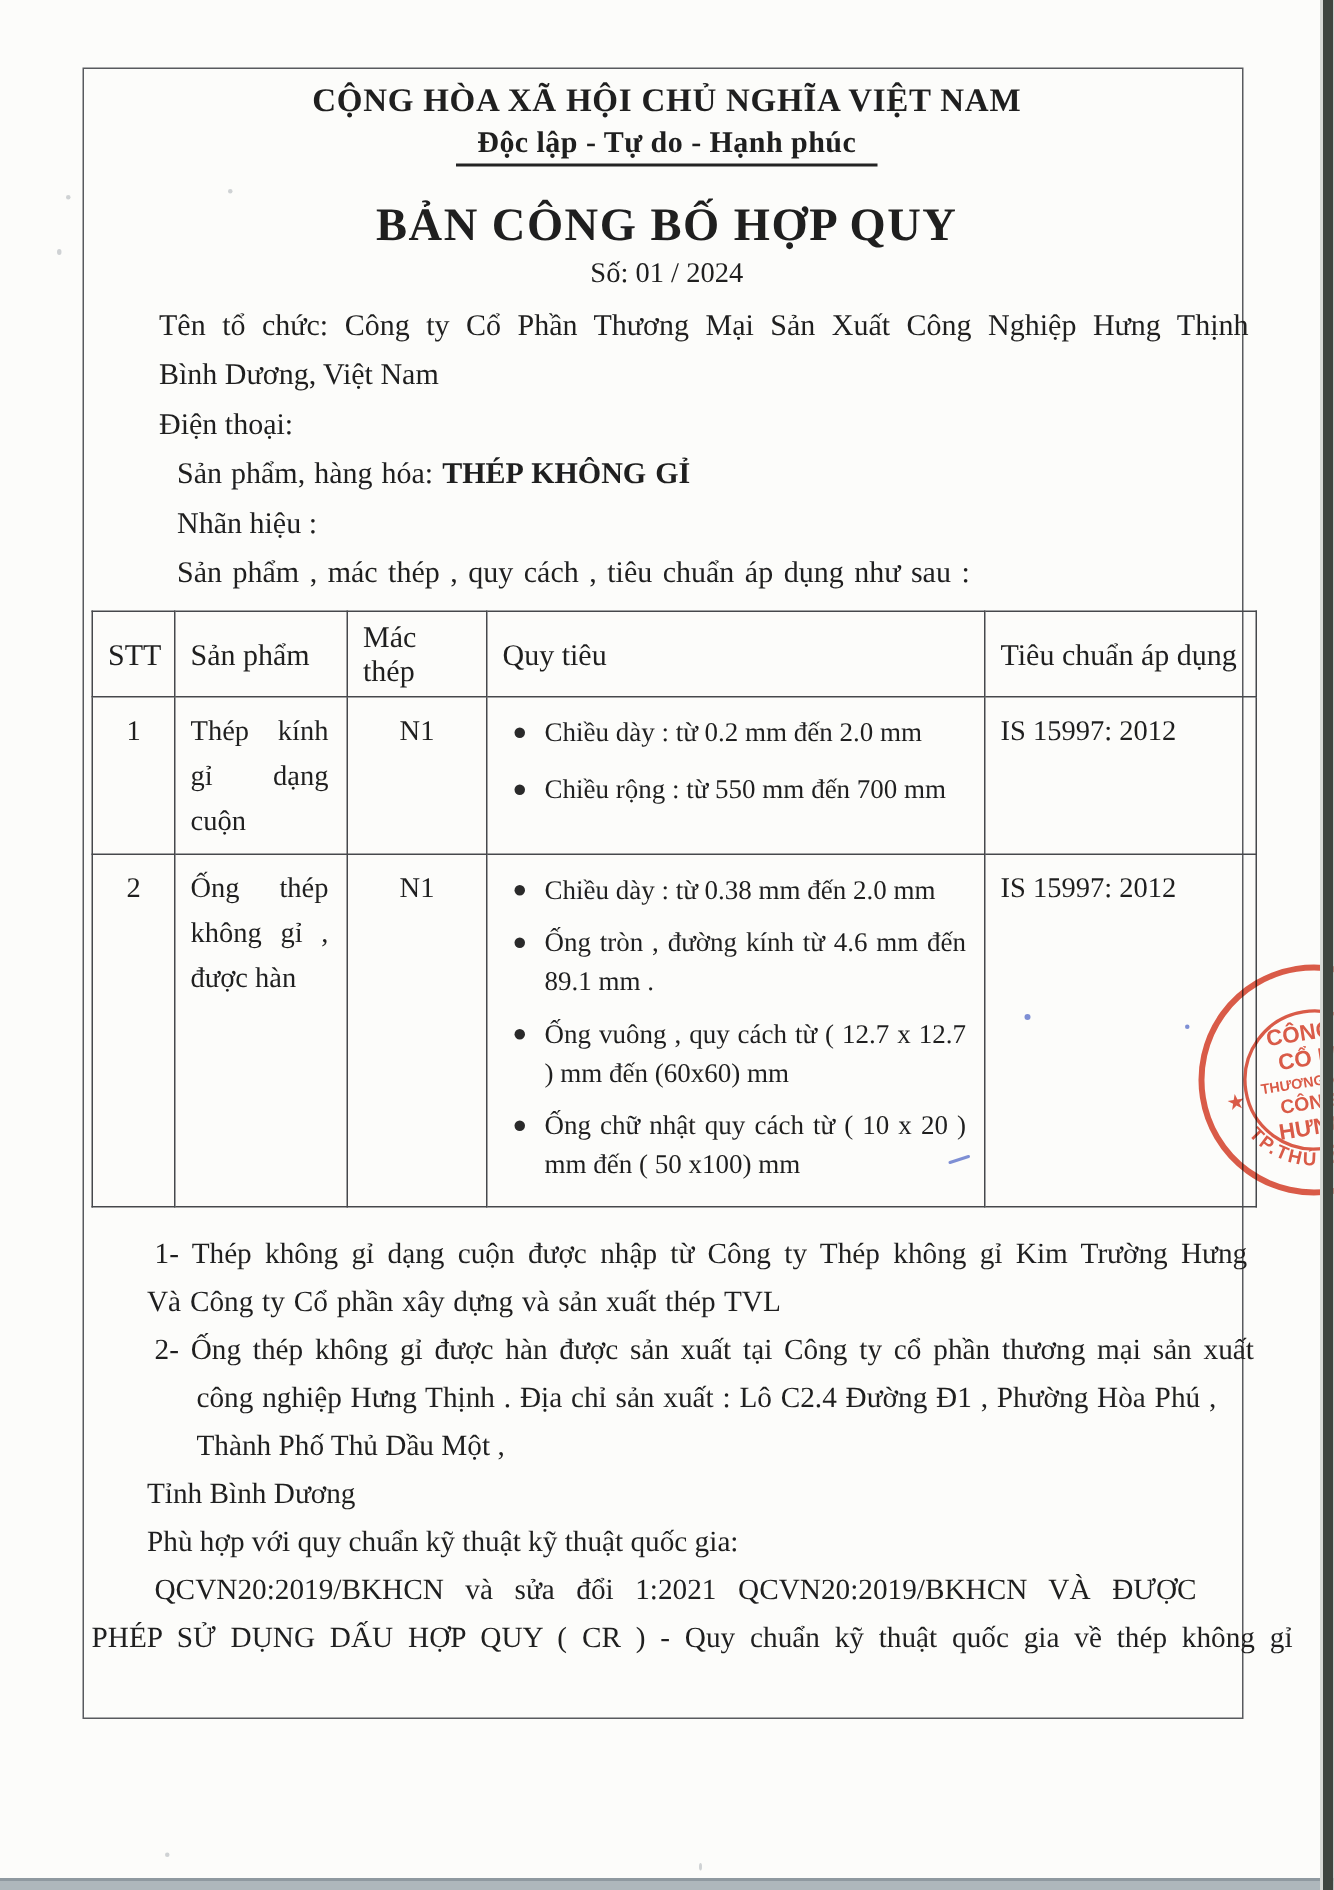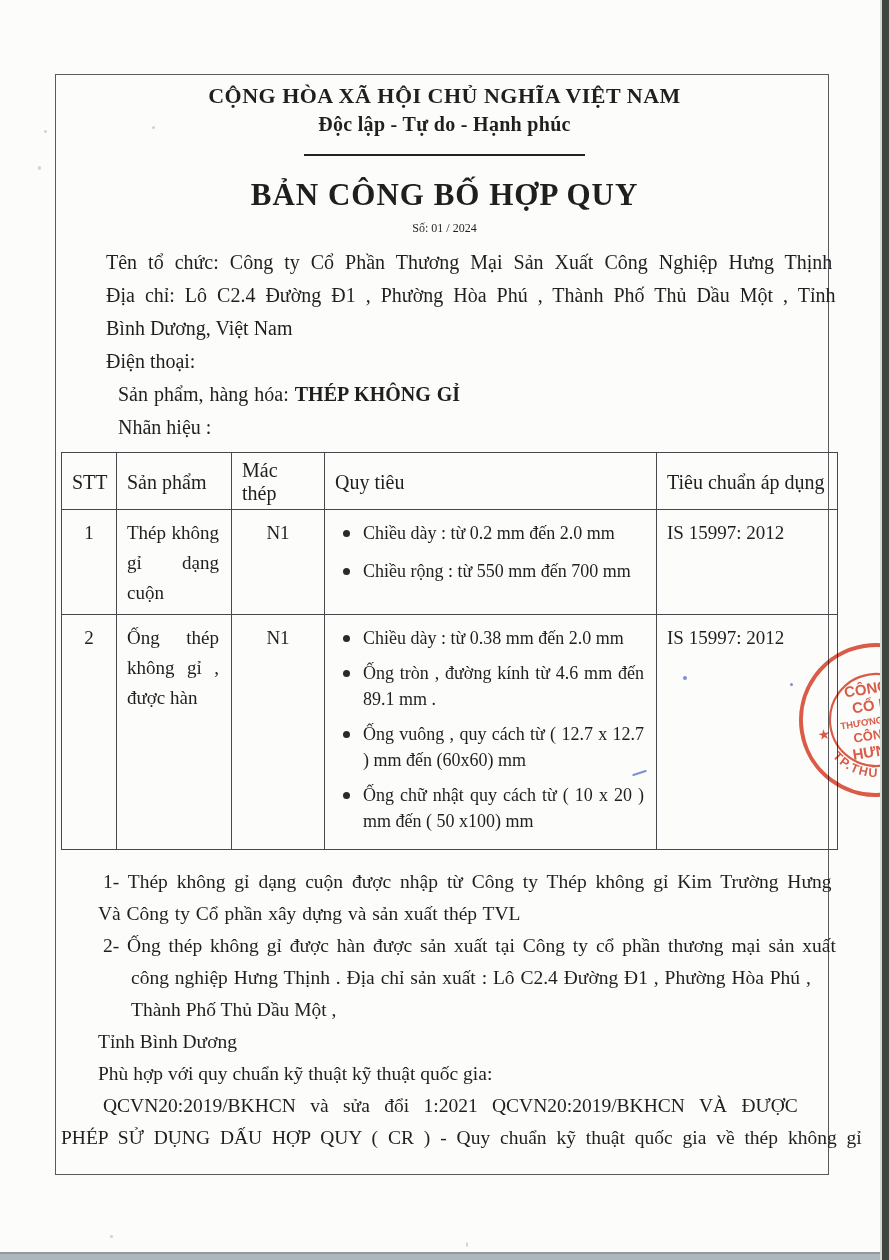--- a/index.html
+++ b/index.html
@@ -12,30 +12,30 @@
   .page{position:absolute;inset:0;background:#fcfcfa;}
   
   .edge-right{position:absolute;top:0;right:0;width:9px;height:1260px;z-index:30;
     background:linear-gradient(to right,#d7d9d5 0 2px,#3f453f 2px 100%);}
   .edge-bottom{position:absolute;left:0;bottom:0;width:889px;height:8px;z-index:29;
     background:linear-gradient(to bottom,#8f99a0 0 2px,#aeb7bc 2px 100%);}
   .speck{position:absolute;border-radius:50%;background:#9aa0a6;opacity:.45;}
   .ink{position:absolute;background:#3a55c0;opacity:.65;border-radius:2px;z-index:6;}
 
   
-  .frame{position:absolute;left:55px;top:74px;width:774px;height:1101px;
+  .frame{position:absolute;left:55px;top:45px;width:774px;height:1101px;
     border:1.5px solid #585a5e;box-sizing:border-box;padding:0 0 0 5px;z-index:2;}
 
   .center{text-align:center;}
   .nat1{margin-top:8px;font-size:22px;font-weight:bold;letter-spacing:.5px;line-height:26px;}
   .nat2wrap{margin-top:3px;}
   .nat2{display:inline-block;font-size:20px;font-weight:bold;line-height:24px;
-    padding:0 14px 18px 14px;border-bottom:2px solid #232323;letter-spacing:.3px;}
+    padding:0 14px 2px 14px;border-bottom:2px solid #232323;letter-spacing:.3px;}
   .doc-title{margin-top:24px;font-size:31px;font-weight:bold;letter-spacing:1px;line-height:30px;}
-  .doc-num{margin-top:6px;font-size:12px;line-height:24px;}
+  .doc-num{margin-top:6px;font-size:19px;line-height:24px;}
 
   .doc-line{font-size:20px;line-height:33px;white-space:nowrap;}
   .info-block{margin-top:6px;}
   .ind-info{margin-left:45px;}
   .ind-prod{margin-left:57px;}
   .ws1{word-spacing:1px;} .ws2{word-spacing:2px;} .ws3{word-spacing:3px;}
   .ws4{word-spacing:4px;} .ws5{word-spacing:5px;} .ws6{word-spacing:6px;} .ws9{word-spacing:9.5px;}
   .bold{font-weight:bold;}
 
   
@@ -75,49 +75,49 @@
       <div class="nat1">CỘNG HÒA XÃ HỘI CHỦ NGHĨA VIỆT NAM</div>
       <div class="nat2wrap">
         <span class="nat2">Độc lập - Tự do - Hạnh phúc</span>
       </div>
       <div class="doc-title">BẢN CÔNG BỐ HỢP QUY</div>
       <div class="doc-num">Số: 01 / 2024</div>
     </div>
 
     <div class="info-block">
       <div class="doc-line ind-info ws6">Tên tổ chức: Công ty Cổ Phần Thương Mại Sản Xuất Công Nghiệp Hưng Thịnh</div>
-      <div class="doc-line ind-info ws5">Địa chỉ: Lô C2.4 Đường Đ1 , Phường Hòa Phú , Thành Phố Thủ Dầu Một , Tỉnh</div>
       <div class="doc-line ind-info">Bình Dương, Việt Nam</div>
       <div class="doc-line ind-info">Điện thoại:</div>
       <div class="doc-line ind-prod ws1">
         <span>Sản phẩm, hàng hóa:</span>
         <span class="bold">THÉP KHÔNG GỈ</span>
       </div>
       <div class="doc-line ind-prod">Nhãn hiệu :</div>
+      <div class="doc-line ind-prod ws2">Sản phẩm , mác thép , quy cách , tiêu chuẩn áp dụng như sau :</div>
     </div>
 
     <table class="conf">
       <colgroup>
         <col style="width:55px">
           <col style="width:115px">
           <col style="width:93px">
         <col style="width:332px">
           <col style="width:181px">
       </colgroup>
       <tbody>
           <tr>
         <th class="c">STT</th>
         <th>Sản phẩm</th>
         <th>Mác thép</th>
         <th>Quy tiêu</th>
         <th>Tiêu chuẩn áp dụng</th>
       </tr>
       <tr class="row1">
         <td class="c">1</td>
-        <td class="prod">Thép không gỉ dạng cuộn</td>
+        <td class="prod">Thép kính gỉ dạng cuộn</td>
         <td class="c">N1</td>
         <td class="spec">
           <ul class="specs">
             <li>Chiều dày : từ 0.2 mm đến 2.0 mm</li>
             <li>Chiều rộng : từ 550 mm đến 700 mm</li>
           </ul>
         </td>
         <td>IS 15997: 2012</td>
       </tr>
       <tr class="row2">

